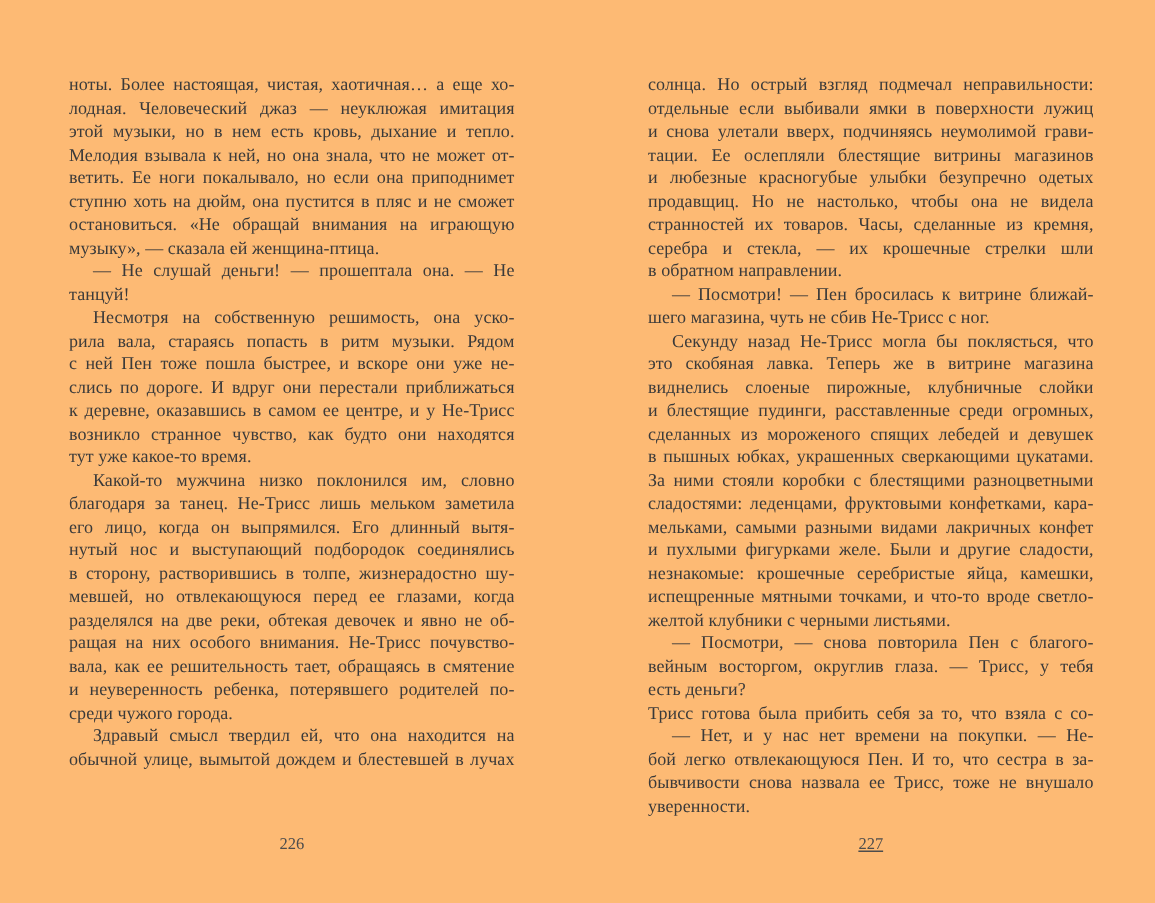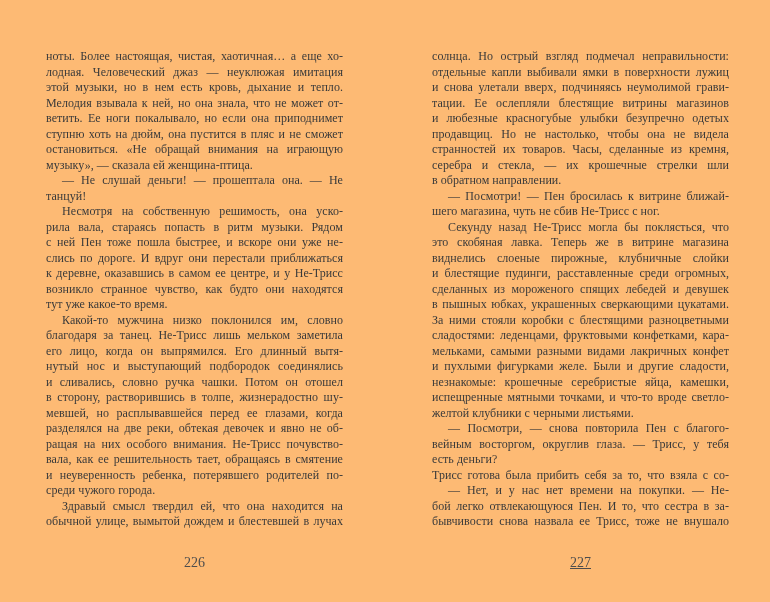--- a/index.html
+++ b/index.html
@@ -37,21 +37,21 @@
     text-align-last: justify;
   }
   .line.indent {
     text-indent: 16px;
   }
   .page-number {
     position: absolute;
     top: 556px;
     width: 297px;
     text-align: center;
-    font-size: 14px;
+    font-size: 11px;
     line-height: 14px;
     color: #4d4d4d;
     font-family: "Liberation Serif", serif;
   }
   .page-number.left  { left: 46px; }
   .page-number.right { left: 432px; text-decoration: underline; }
 </style>
 </head>
 <body>
 
@@ -72,35 +72,34 @@
       <div class="line just">рила вала, стараясь попасть в ритм музыки. Рядом</div>
       <div class="line just">с ней Пен тоже пошла быстрее, и вскоре они уже не-</div>
       <div class="line just">слись по дороге. И вдруг они перестали приближаться</div>
       <div class="line just">к деревне, оказавшись в самом ее центре, и у Не-Трисс</div>
       <div class="line just">возникло странное чувство, как будто они находятся</div>
       <div class="line">тут уже какое-то время.</div>
       <div class="line just indent">Какой-то мужчина низко поклонился им, словно</div>
       <div class="line just">благодаря за танец. Не-Трисс лишь мельком заметила</div>
       <div class="line just">его лицо, когда он выпрямился. Его длинный вытя-</div>
       <div class="line just">нутый нос и выступающий подбородок соединялись</div>
-      <div class="line just">и сливались, словно ручка чашки. Потом он отошел</div>
       <div class="line just">в сторону, растворившись в толпе, жизнерадостно шу-</div>
-      <div class="line just">мевшей, но расплывавшейся перед ее глазами, когда</div>
+      <div class="line just">мевшей, но отвлекающуюся перед ее глазами, когда</div>
       <div class="line just">разделялся на две реки, обтекая девочек и явно не об-</div>
       <div class="line just">ращая на них особого внимания. Не-Трисс почувство-</div>
       <div class="line just">вала, как ее решительность тает, обращаясь в смятение</div>
       <div class="line just">и неуверенность ребенка, потерявшего родителей по-</div>
       <div class="line">среди чужого города.</div>
       <div class="line just indent">Здравый смысл твердил ей, что она находится на</div>
       <div class="line just">обычной улице, вымытой дождем и блестевшей в лучах</div>
     </div>
 
   <div class="page-column right">
       <div class="line just">солнца. Но острый взгляд подмечал неправильности:</div>
-      <div class="line just">отдельные капли выбивали ямки в поверхности лужиц</div>
+      <div class="line just">отдельные если выбивали ямки в поверхности лужиц</div>
       <div class="line just">и снова улетали вверх, подчиняясь неумолимой грави-</div>
       <div class="line just">тации. Ее ослепляли блестящие витрины магазинов</div>
       <div class="line just">и любезные красногубые улыбки безупречно одетых</div>
       <div class="line just">продавщиц. Но не настолько, чтобы она не видела</div>
       <div class="line just">странностей их товаров. Часы, сделанные из кремня,</div>
       <div class="line just">серебра и стекла, — их крошечные стрелки шли</div>
       <div class="line">в обратном направлении.</div>
       <div class="line just indent">— Посмотри! — Пен бросилась к витрине ближай-</div>
       <div class="line">шего магазина, чуть не сбив Не-Трисс с ног.</div>
       <div class="line just indent">Секунду назад Не-Трисс могла бы поклясться, что</div>
@@ -116,19 +115,20 @@
       <div class="line just">незнакомые: крошечные серебристые яйца, камешки,</div>
       <div class="line just">испещренные мятными точками, и что-то вроде светло-</div>
       <div class="line">желтой клубники с черными листьями.</div>
       <div class="line just indent">— Посмотри, — снова повторила Пен с благого-</div>
       <div class="line just">вейным восторгом, округлив глаза. — Трисс, у тебя</div>
       <div class="line">есть деньги?</div>
       <div class="line just">Трисс готова была прибить себя за то, что взяла с со-</div>
       <div class="line just indent">— Нет, и у нас нет времени на покупки. — Не-</div>
       <div class="line just">бой легко отвлекающуюся Пен. И то, что сестра в за-</div>
       <div class="line just">бывчивости снова назвала ее Трисс, тоже не внушало</div>
+      <div class="line">уверенности.</div>
     </div>
 
   <div class="page-number left">226</div>
 
   <div class="page-number right">227</div>
 
 </div>
 
 </body></html>

